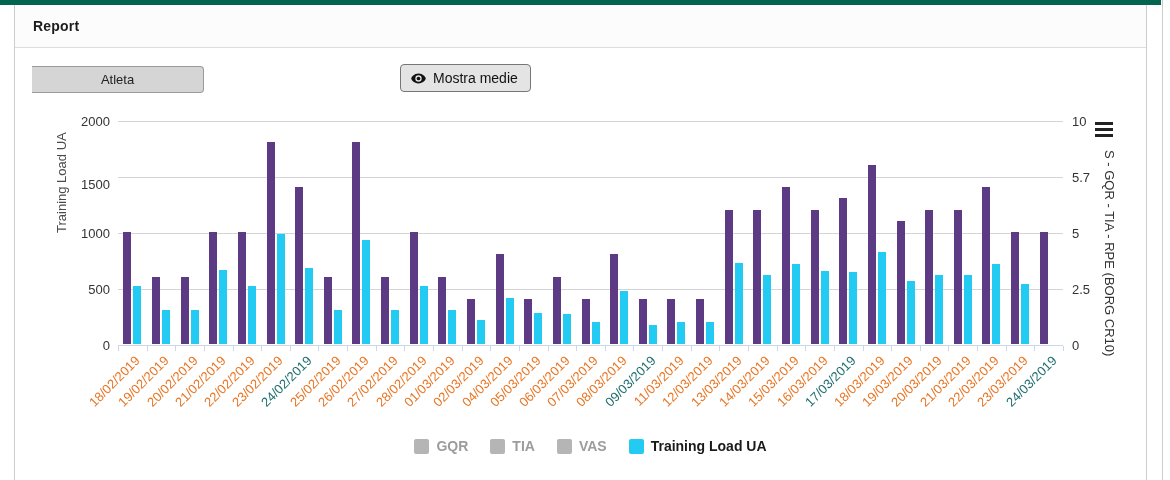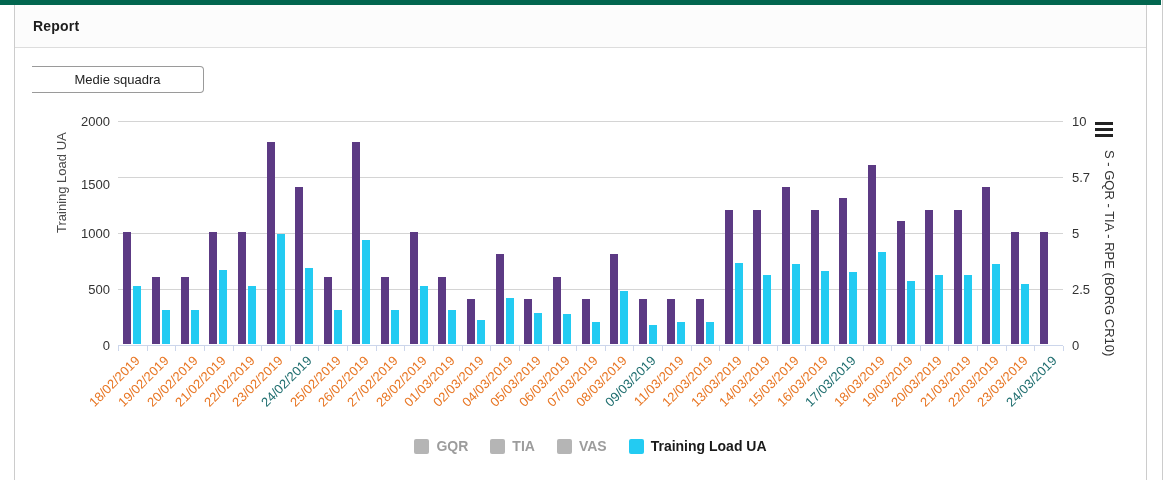--- a/index.html
+++ b/index.html
@@ -71,23 +71,32 @@
 <div class="page-left-border"></div>
 <div class="panel-right-border"></div>
 <div class="right-strip"></div>
 
 <div class="header">
   <h1>Report</h1>
 </div>
 
 <div class="controls">
   <div class="btn-group">
-    <button class="btn">Medie squadra</button>
+    <button class="btn selected">Atleta</button>
   </div>
 
+  <button class="show-means">
+    <span class="eye">
+      <svg viewBox="0 0 24 24" width="17" height="17">
+          <path d="M12 5C6 5 1.7 10.2 1.7 12S6 19 12 19s10.3-5.2 10.3-7S18 5 12 5zm0 11.5A4.5 4.5 0 1 1 12 7.5a4.5 4.5 0 0 1 0 9z" fill="#111"></path>
+          <circle cx="12" cy="12" r="2.6" fill="#111"></circle>
+        </svg>
+    </span>
+    <span>Mostra medie</span>
+  </button>
 
 </div>
 
 <div class="chart">
   <span class="axis-title-left">Training Load UA</span>
   <div class="burger">
       <div></div>
       <div></div>
       <div></div>
     </div>

